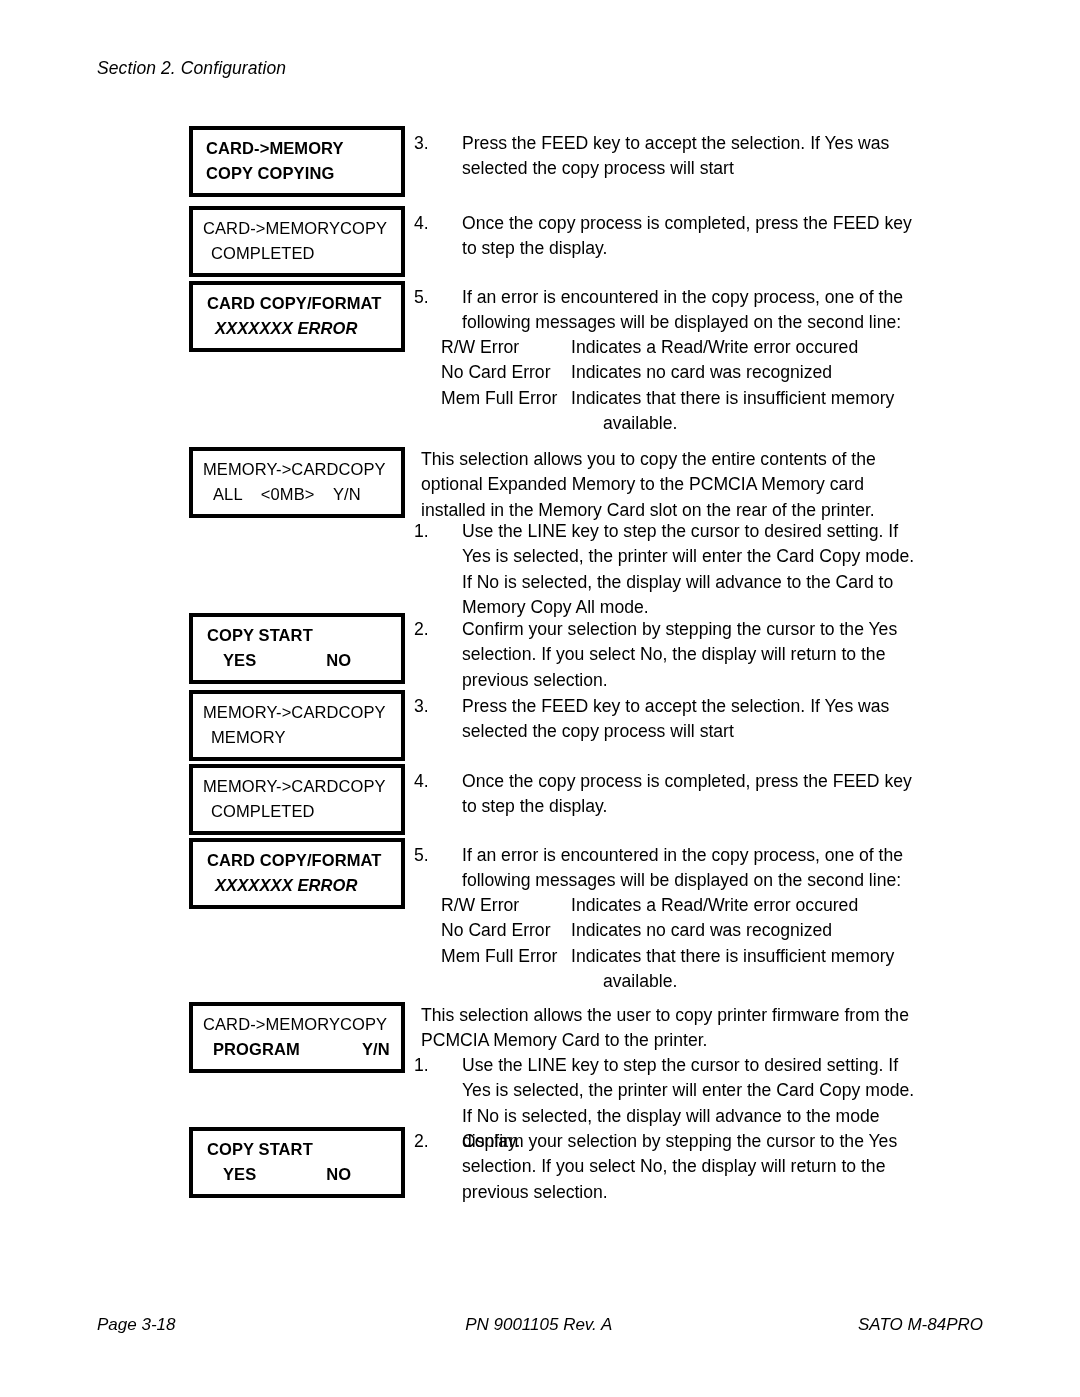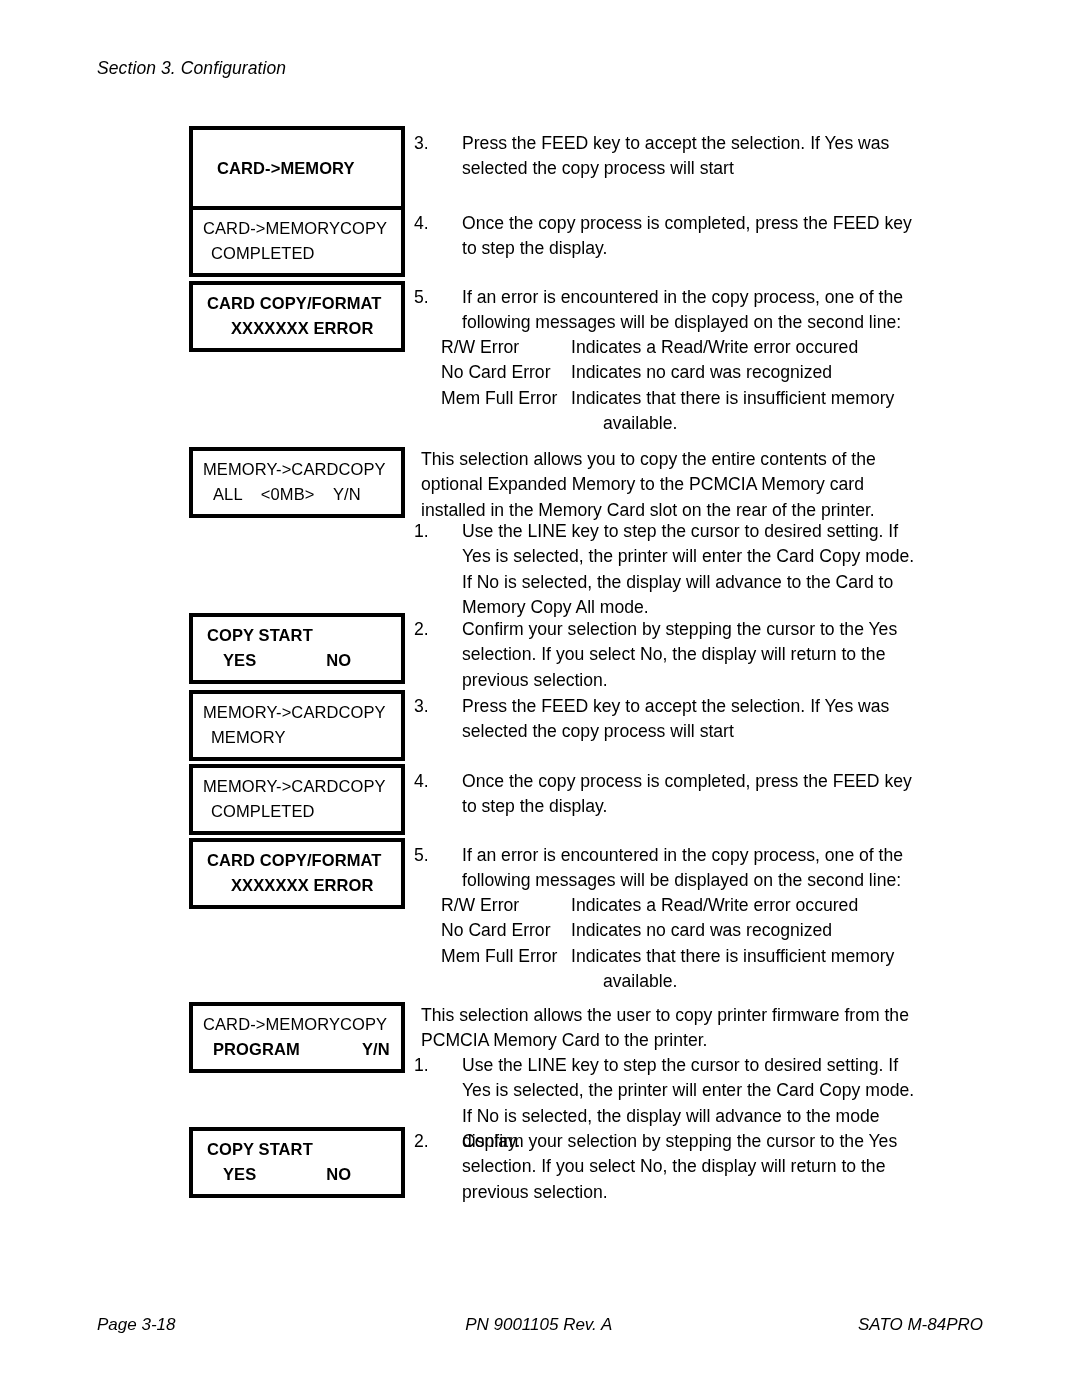--- a/index.html
+++ b/index.html
@@ -58,23 +58,23 @@
     line-height: 25px;
     white-space: pre;
     letter-spacing: 0.1px;
   }
   .lcd .bold   { font-weight: bold; }
   .lcd .normal { font-weight: normal; }
 
   
   .ind-10 { padding-left: 10px; }
   .ind-14 { padding-left: 14px; }
-  .ind-16 { padding-left: 24px; margin-top: 20px; }
+  .ind-16 { padding-left: 13px; }
   .ind-20 { padding-left: 20px; }
-  .ind-22 { padding-left: 38px; }
+  .ind-22 { padding-left: 22px; font-style: italic; }
   .ind-26 { padding-left: 18px; }
   .ind-30 { padding-left: 30px; }
 
   
   .para {
     position: absolute;
     font-size: 17.6px;
     line-height: 25.4px;
   }
   .para.plain {
@@ -121,21 +121,21 @@
     flex: 1 1 auto;
   }
   .errrow .desc .cont {
     display: block;
     margin-left: 32px;
   }
 </style>
 </head>
 <body>
 
-<div class="page-header">Section 3. Configuration</div>
+<div class="page-header">Section 2. Configuration</div>
 
 <div class="lcd" style="top:126px;">
   <div class="line bold ind-16">CARD-&gt;MEMORY</div>
   <div class="line bold ind-16">COPY COPYING</div>
 </div>
 
 <div class="lcd" style="top:206px;">
   <div class="line normal ind-10">CARD-&gt;MEMORYCOPY</div>
   <div class="line normal ind-26">COMPLETED</div>
 </div>

